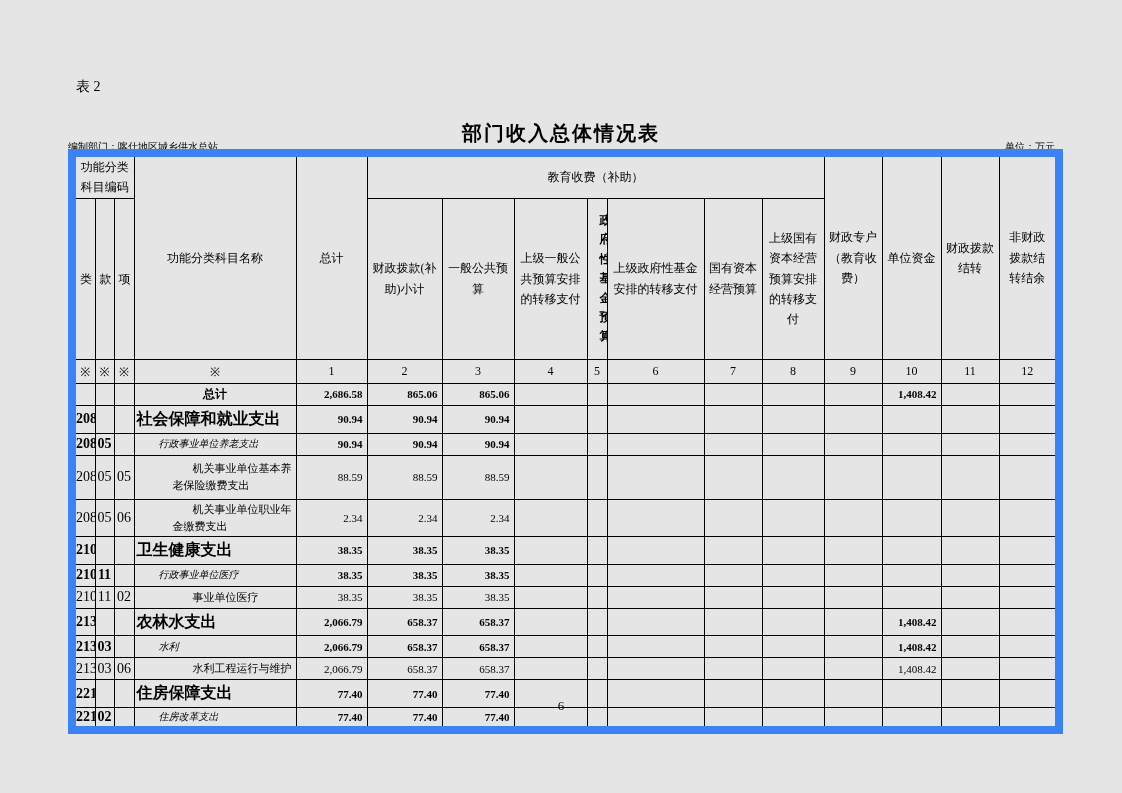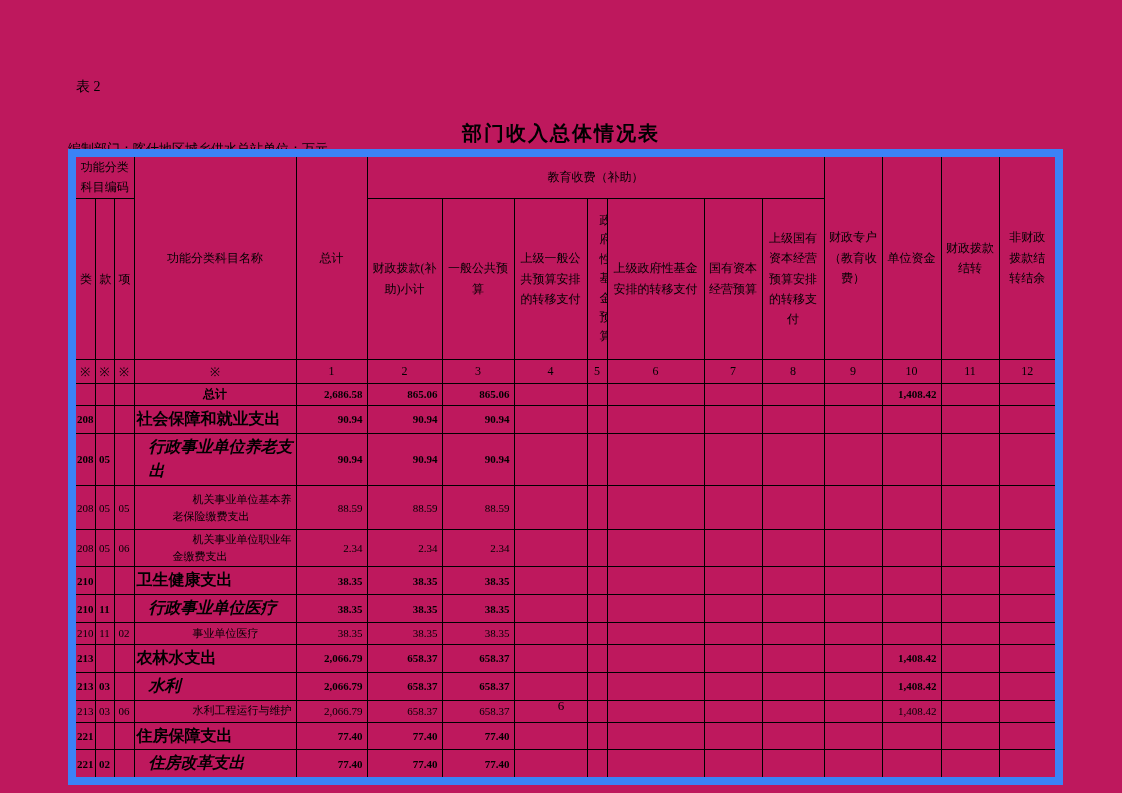--- a/index.html
+++ b/index.html
@@ -1,21 +1,21 @@
 <!DOCTYPE html>
 <html><head>
 <meta charset="utf-8">
 <style>
   * { box-sizing: border-box; }
   html, body { margin: 0; padding: 0; background: #ffffff; }
   .sheet {
     position: relative;
     width: 1122px;
     height: 793px;
-    background: #be185d;
+    background: #e5e5e5;
     color: #000000;
     font-family: "Liberation Serif", "DejaVu Serif", serif;
   }
   .table-label {
     position: absolute;
     left: 76px;
     top: 78px;
     font-size: 14px;
   }
   .doc-title {
@@ -28,21 +28,22 @@
     font-weight: bold;
     letter-spacing: 2px;
     font-family: "Liberation Sans", "DejaVu Sans", sans-serif;
   }
   .meta-row {
     position: absolute;
     left: 68px;
     top: 140px;
     width: 987px;
     display: flex;
-    font-size: 13px;
+    justify-content: space-between;
+    font-size: 10px;
   }
   table.budget {
     position: absolute;
     left: 68px;
     top: 149px;
     width: 987px;
     border-collapse: collapse;
     table-layout: fixed;
     border: 8px solid #3b82f6;
   }
@@ -51,41 +52,41 @@
     overflow: hidden;
     vertical-align: middle;
   }
   th {
     font-weight: normal;
     font-size: 12px;
     line-height: 1.7;
     padding: 0 4px;
     text-align: center;
   }
-  th.vert { padding: 12px; line-height: 1.62; }
+  th.vert { padding: 12px; line-height: 1.62; font-weight: bold; }
   thead tr.groups-row { height: 40px; }
   thead tr.sub-row    { height: 144px; }
   thead tr.index-row  { height: 24px; }
   .index-row td {
     font-size: 12px;
     text-align: center;
     padding: 0;
   }
   tbody tr { height: 22px; }
   tbody tr:nth-child(4) { height: 44px; }
   tbody tr:nth-child(5) { height: 34px; }
-  td.code { font-size: 11px; text-align: center; padding: 0; }
+  td.code { font-size: 14px; text-align: center; padding: 0; }
   td.name { font-size: 11px; padding: 1px 2px; line-height: 1.55; }
   td.num  { font-size: 11px; text-align: right; padding: 0 4px 0 0; white-space: nowrap; }
   tr.lvl-total td.name { text-align: center; font-weight: bold; font-size: 12px; }
   tr.lvl-total td.num  { font-weight: bold; }
   tr.lvl-l1 td.code, tr.lvl-l2 td.code { font-weight: bold; }
   tr.lvl-l1 td.num,  tr.lvl-l2 td.num  { font-weight: bold; }
   tr.lvl-l1 td.name { font-weight: bold; font-size: 16px; }
-  tr.lvl-l2 td.name { font-weight: bold; font-style: italic; font-size: 16px; padding-left: 14px; }
+  tr.lvl-l2 td.name { font-weight: normal; font-style: italic; font-size: 10px; padding-left: 24px; }
   tr.lvl-l3 td.name { text-indent: 20px; padding-left: 38px; }
   .page-number {
     position: absolute;
     left: 0;
     top: 698px;
     width: 1122px;
     text-align: center;
     font-size: 13px;
   }
 </style>

